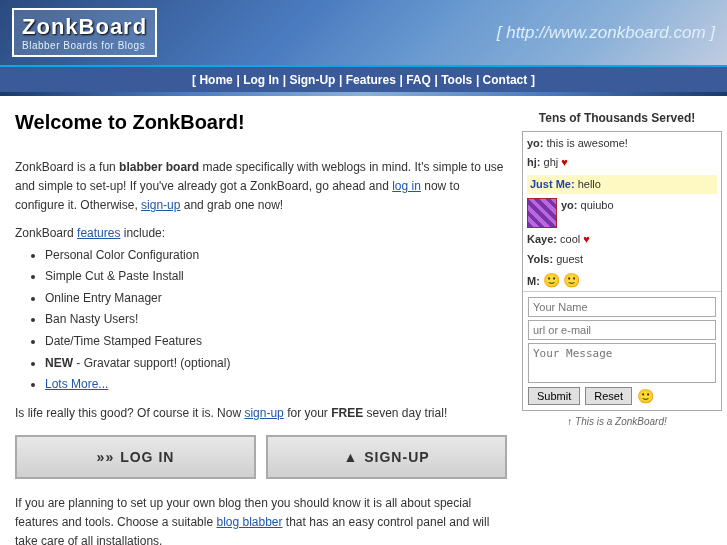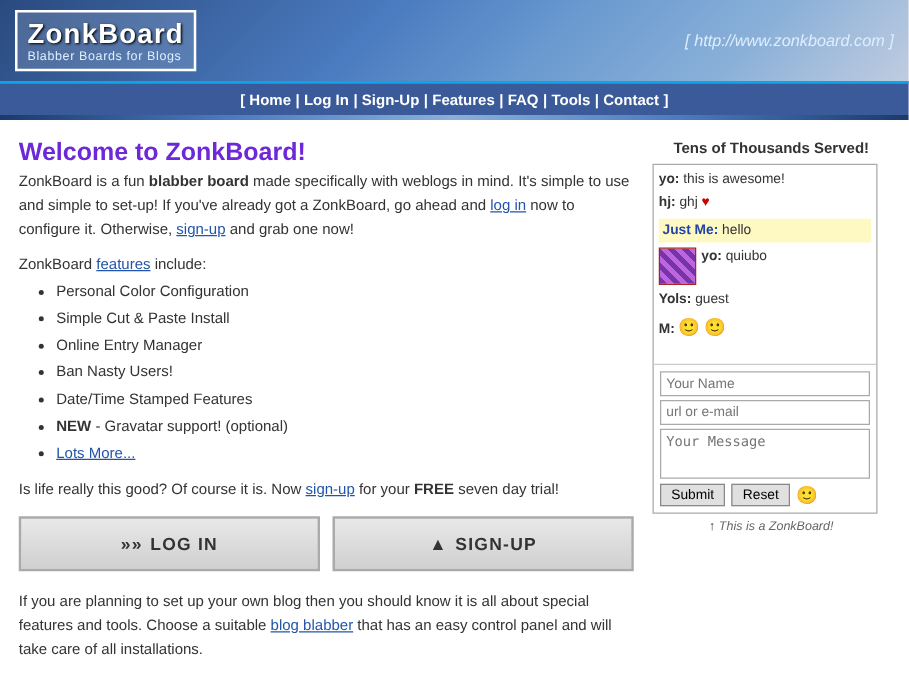--- a/index.html
+++ b/index.html
@@ -31,21 +31,21 @@
       letter-spacing: 1px;
       text-shadow: 1px 1px 2px #000;
     }
     .logo-subtitle {
       font-size: 10px;
       color: #ddeeff;
       letter-spacing: 0.5px;
     }
     .header-url {
       color: #ddeeff;
-      font-size: 13px;
+      font-size: 17px;
       font-style: italic;
     }
 
     
     .navbar {
       background: #3a5a9a;
       text-align: center;
       padding: 5px 0;
       border-top: 2px solid #0ea5e9;
     }
@@ -69,22 +69,22 @@
       gap: 15px;
     }
 
     
     .left-col {
       flex: 1;
     }
     .welcome-title {
       font-size: 20px;
       font-weight: bold;
-      color: #6d28d9;
-      margin-bottom: 2px;
+      color: #000000;
+      margin-bottom: 24px;
     }
     .intro-text {
       font-size: 12px;
       line-height: 1.6;
       margin-bottom: 10px;
       color: #333;
     }
     .intro-text a { color: #2255aa; }
     .intro-text strong { font-weight: bold; }
     .features-intro {
@@ -143,21 +143,21 @@
     }
     .widget-title {
       font-size: 12px;
       font-weight: bold;
       text-align: center;
       margin-bottom: 6px;
       color: #333;
     }
     .chat-box {
       border: 1px solid #aaa;
-      width: 180px;
+      width: 200px;
       background: #fff;
       font-size: 11px;
     }
     .chat-scroll {
       height: 160px;
       overflow-y: auto;
       padding: 4px;
       border-bottom: 1px solid #ccc;
     }
     .chat-msg { margin-bottom: 4px; line-height: 1.4; }
@@ -332,20 +332,25 @@
         </div>
 
         <div class="chat-msg" style="display:flex;align-items:flex-start;gap:4px;">
           <div class="chat-avatar" style="background: repeating-linear-gradient(45deg,#7733aa,#7733aa 4px,#bb66dd 4px,#bb66dd 8px);min-width:30px;"></div>
           <div>
             <span class="chat-user">yo:</span>
             <span> quiubo</span>
           </div>
         </div>
 
+        <div class="chat-msg">
+          <span class="chat-user">Kaye:</span>
+          <span> cool</span>
+          <span class="heart">♥</span>
+        </div>
 
         <div class="chat-msg">
           <span class="chat-user">Yols:</span>
           <span> guest</span>
         </div>
 
         <div class="chat-msg">
           <span class="chat-user">M:</span>
           <span class="emoji">🙂</span>
           <span class="emoji">🙂</span>

